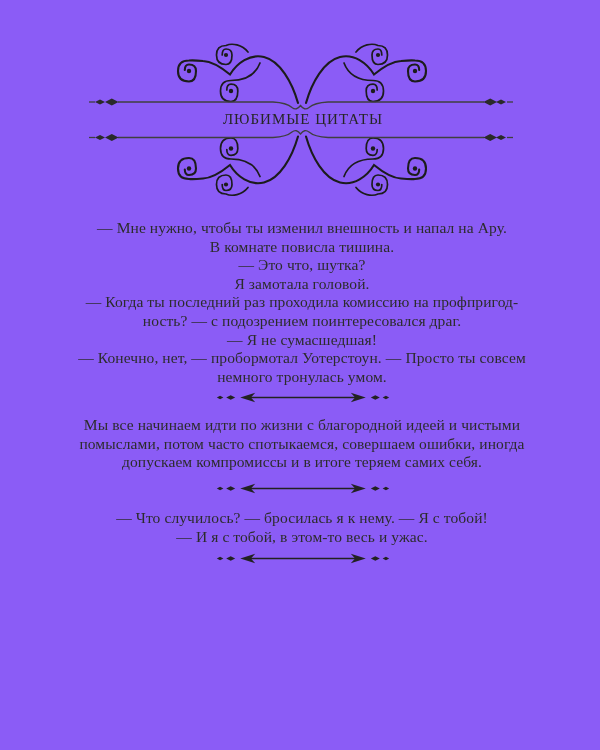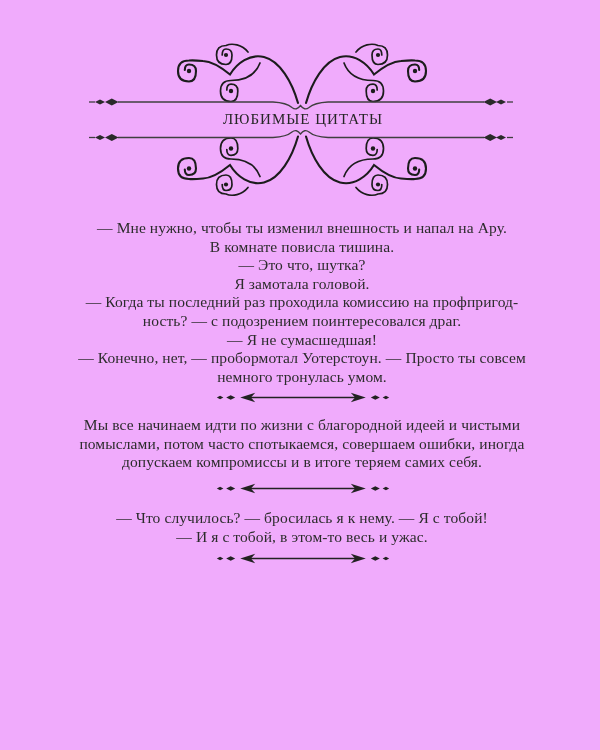--- a/index.html
+++ b/index.html
@@ -1,19 +1,19 @@
 <!DOCTYPE html>
 <html><head>
 <meta charset="utf-8">
 <style>
   html,body{margin:0;padding:0;background:#ffffff;}
   .page{
     position:relative;
     width:600px;height:750px;
-    background:#f0abfc;
+    background:#8b5cf6;
     font-family:"Liberation Serif","DejaVu Serif",serif;
     overflow:hidden;
   }
   .hdr-svg{position:absolute;top:0;left:0;}
   .title{
     position:absolute;top:111px;left:3px;width:600px;
     text-align:center;
     font-size:15px;letter-spacing:1px;
     color:#262626;
   }

